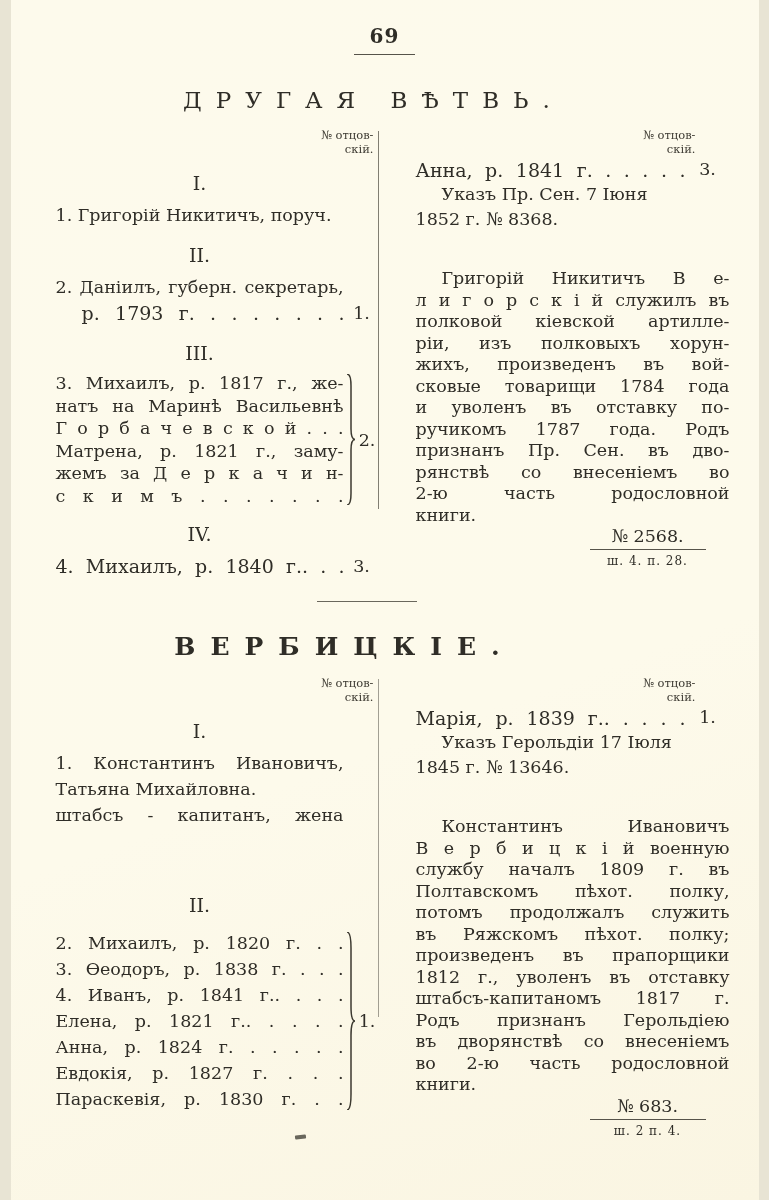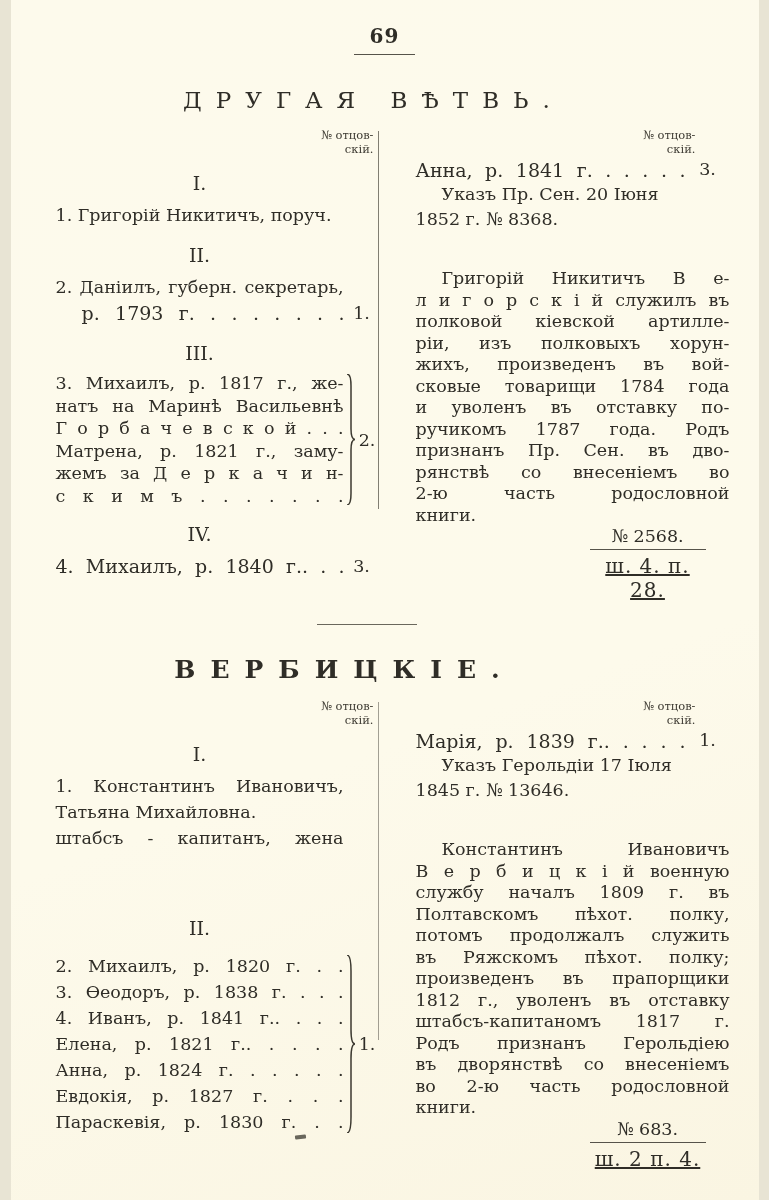--- a/index.html
+++ b/index.html
@@ -56,21 +56,21 @@
   .gbrace svg { display:block; width:12px; height:100%; }
   .gnum { width:23px; flex:none; align-self:center; text-align:center; font-size:17.5px; }
   
   .col-r .row .t { line-height:24px; }
   .col-r .row .n { width:44px; }
   .ukaz { font-size:17.5px; line-height:25px; }
   .para { margin-top:36px; }
   .para div { font-size:17.5px; line-height:21.5px; }
   .ref { width:116px; margin:0 24px 0 auto; text-align:center; }
   .ref-num { font-size:17.5px; padding-bottom:3px; border-bottom:1px solid #56534a; }
-  .ref-code { font-size:20px; padding-top:4px; letter-spacing:1px;text-decoration:underline; }
+  .ref-code { font-size:12px; padding-top:4px; letter-spacing:1px; }
   
   .divider { width:100px; height:1px; background:#6a675c; margin:22px auto 0; transform:translateX(-18px); }
   
   .inkmark {
     position:absolute; left:284px; top:1135px; width:11px; height:4px;
     background:#45423a; border-radius:1px; transform:rotate(-6deg); opacity:.8;
   }
 </style>
 </head>
 <body>
@@ -131,21 +131,21 @@
     <div class="col-r">
       <div class="colhead">
         <div>№ отцов-</div>
         <div>скій.</div>
       </div>
 
       <div class="row">
         <div class="t jline">Анна, р. 1841 г. . . . . .</div>
         <div class="n">3.</div>
       </div>
-      <div class="ukaz indent">Указъ Пр. Сен. 20 Іюня</div>
+      <div class="ukaz indent">Указъ Пр. Сен. 7 Іюня</div>
       <div class="ukaz">1852 г. № 8368.</div>
 
       <div class="para">
         <div class="jline indent">Григорій Никитичъ В е-</div>
         <div class="jline">л и г о р с к і й служилъ въ</div>
         <div class="jline">полковой кіевской артилле-</div>
         <div class="jline">ріи, изъ полковыхъ хорун-</div>
         <div class="jline">жихъ, произведенъ въ вой-</div>
         <div class="jline">сковые товарищи 1784 года</div>
         <div class="jline">и уволенъ въ отставку по-</div>

